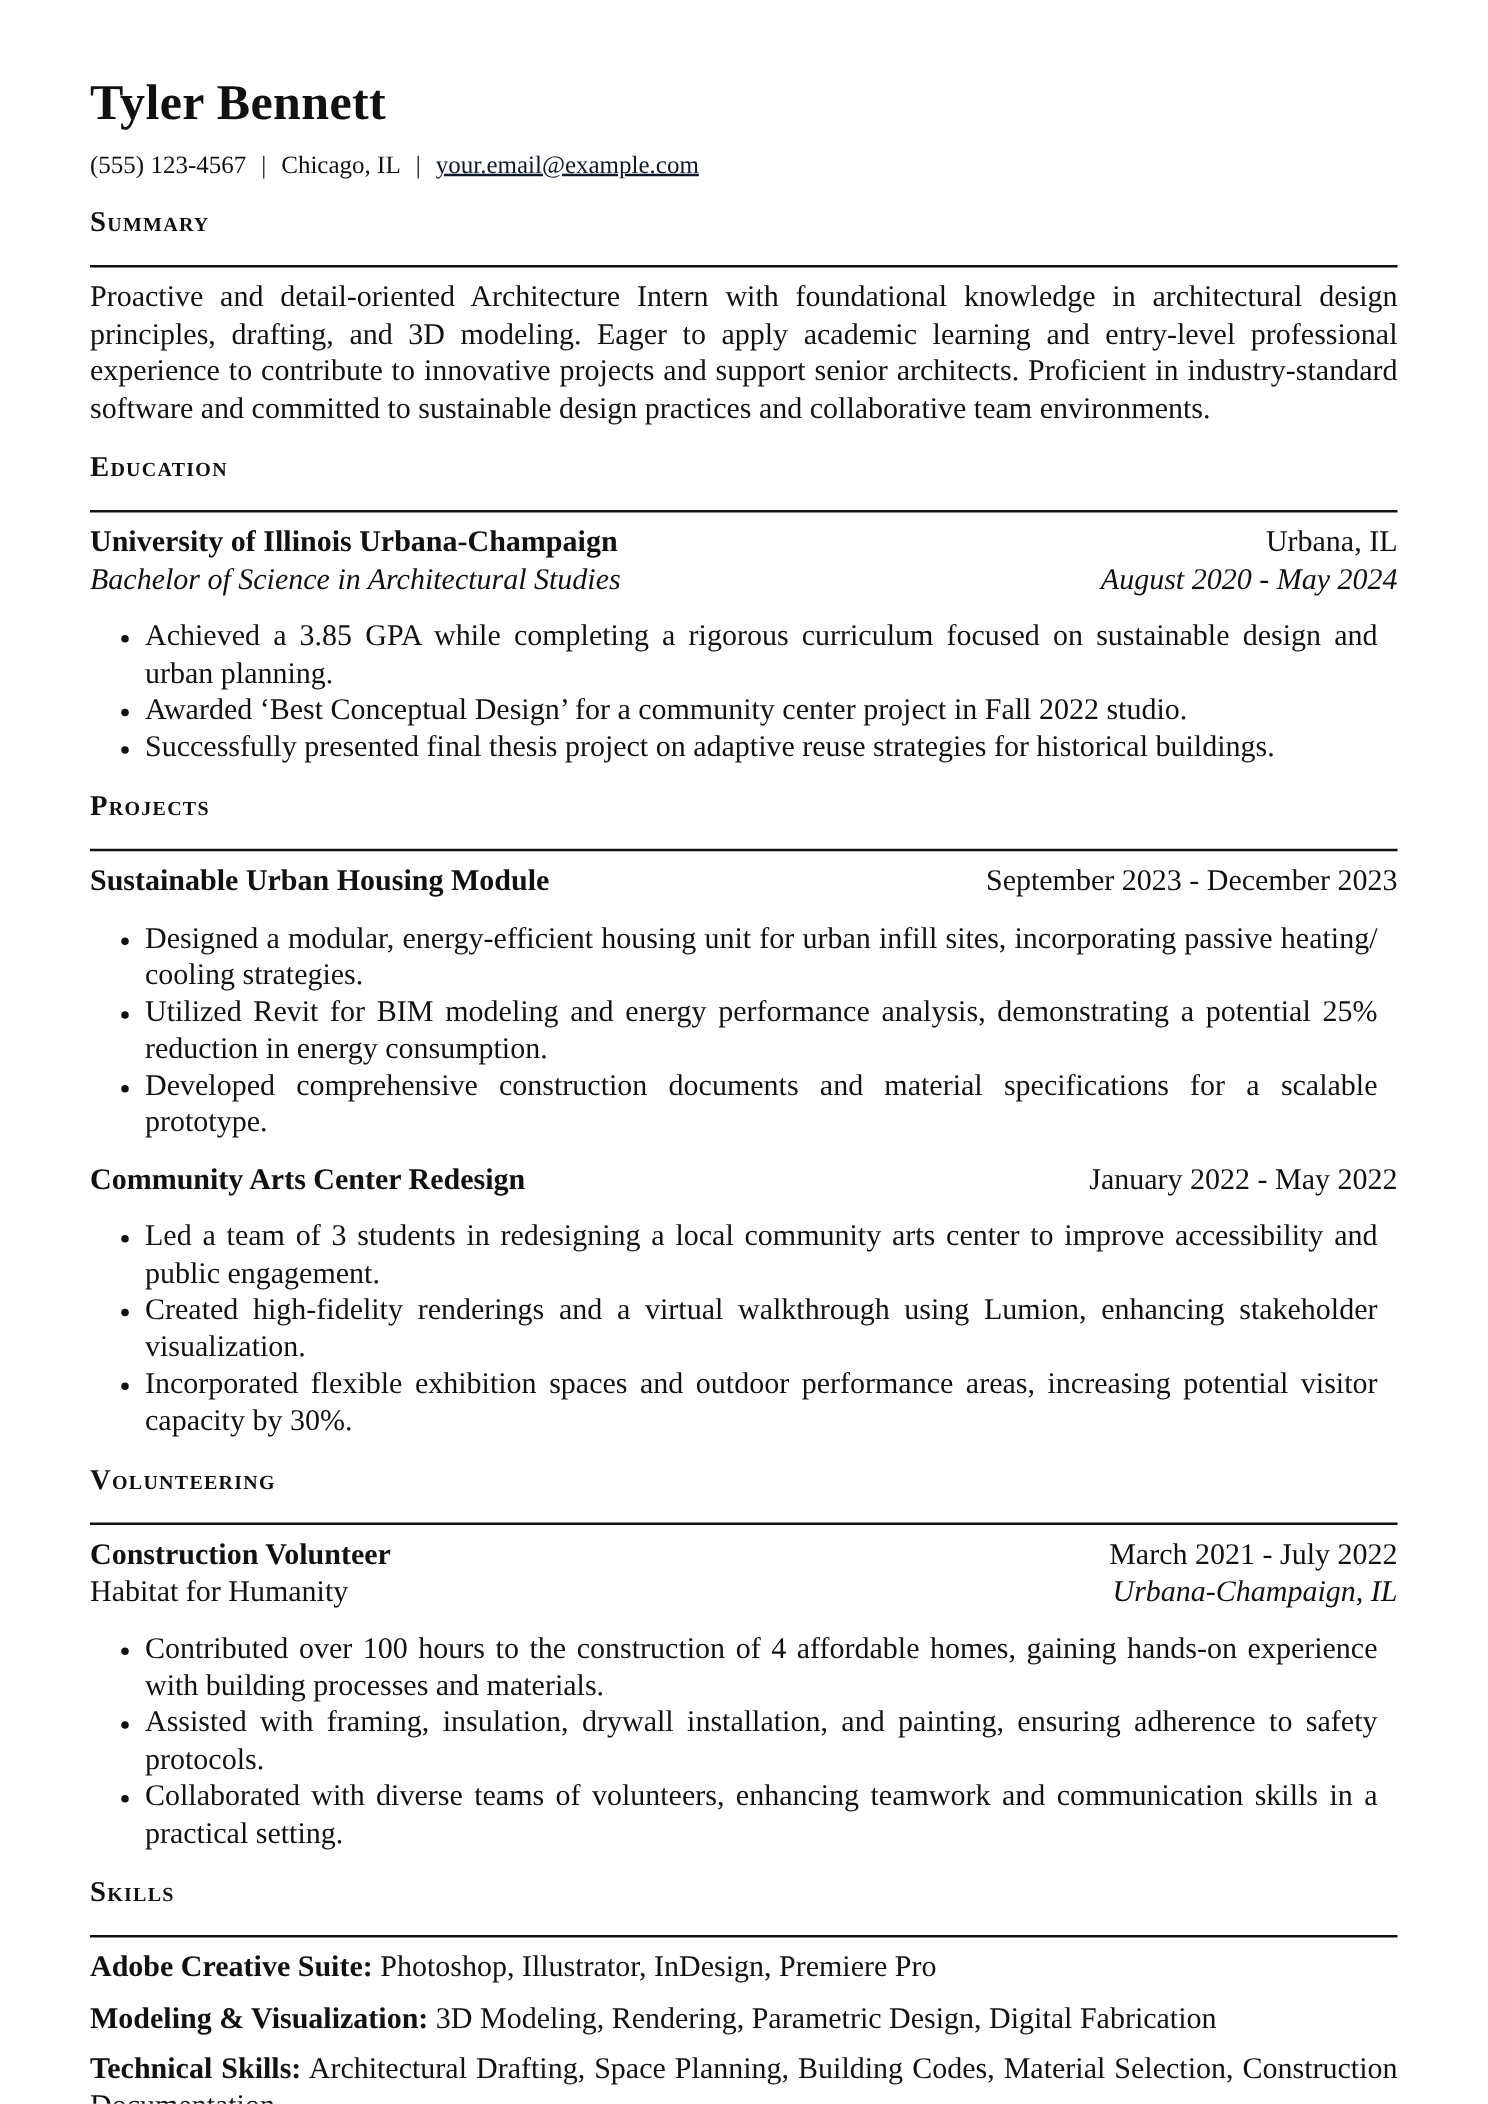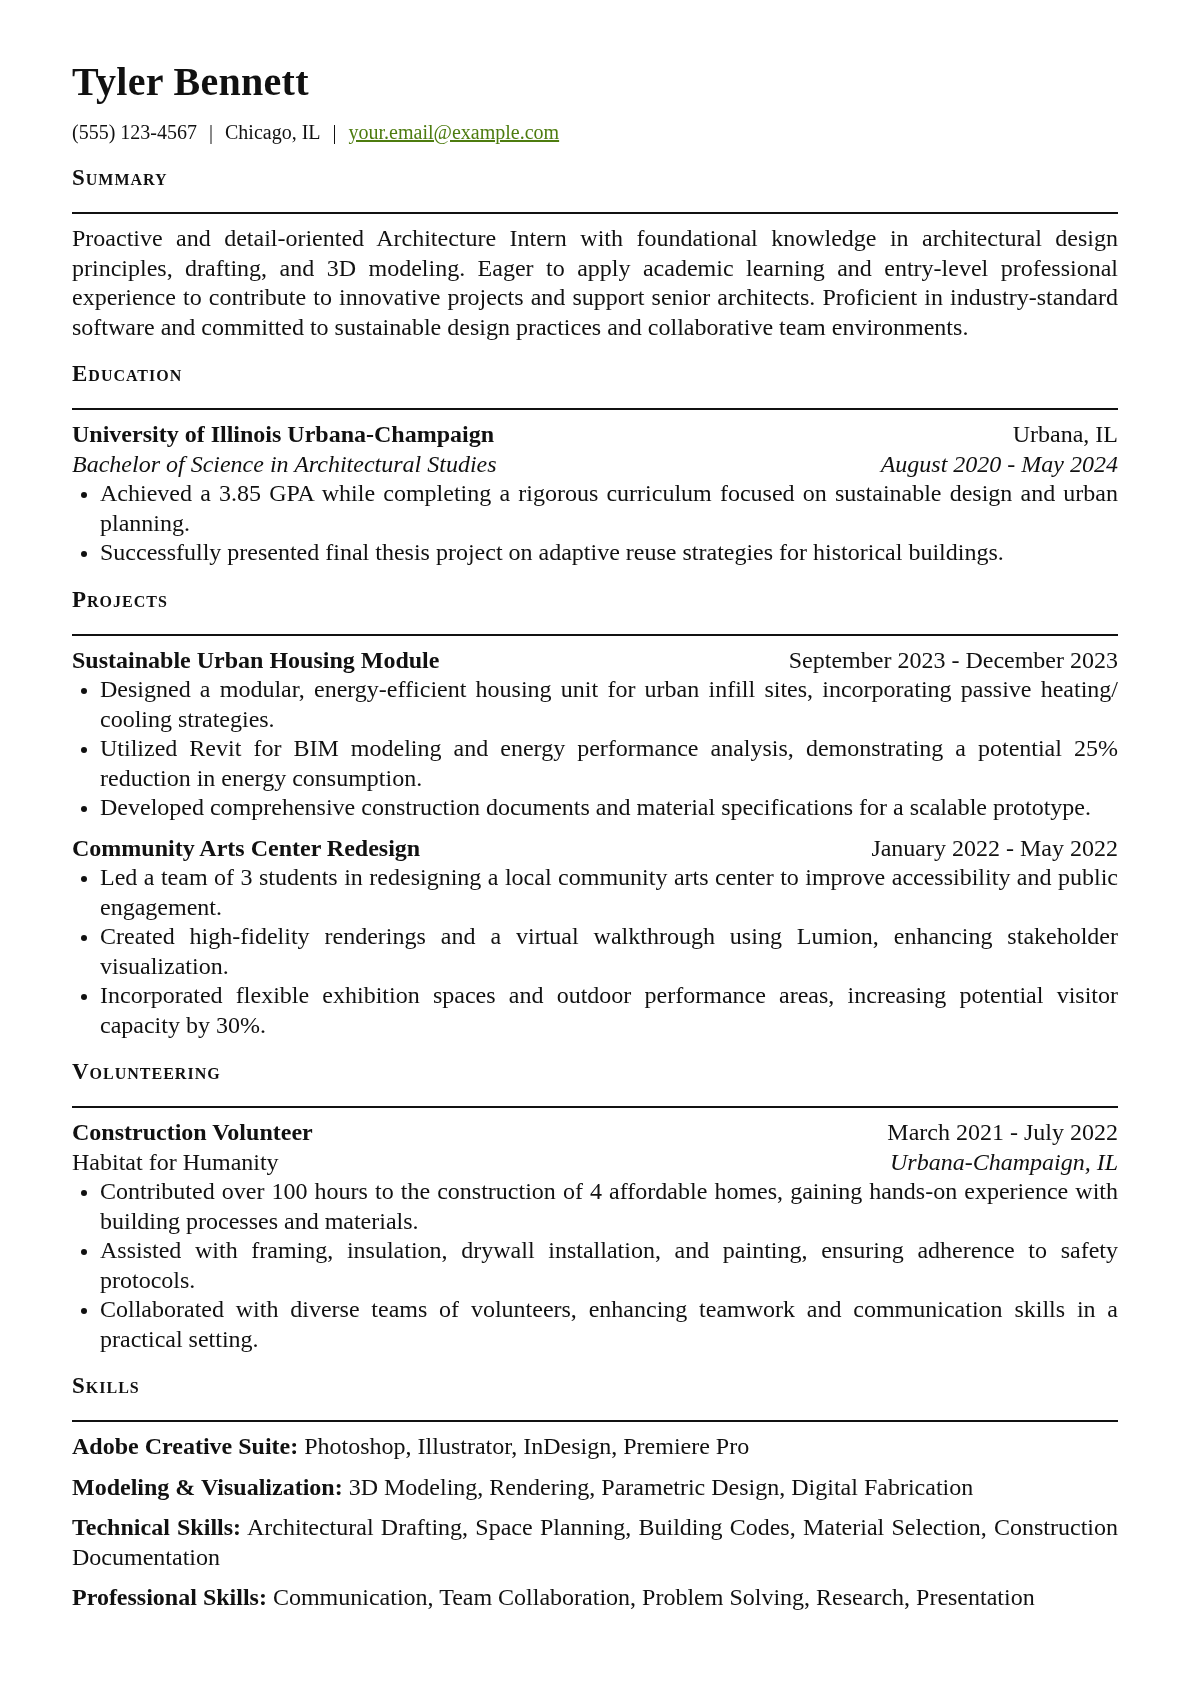--- a/index.html
+++ b/index.html
@@ -8,37 +8,37 @@
     font-family: "Liberation Serif", "DejaVu Serif", serif;
     color: #111111;
   }
   .page { position: relative; padding: 58px 72px 0 72px; width: 1046px; }
   .name {
     font-size: 40px; font-weight: bold; line-height: 48px; margin: 0;
     letter-spacing: 0.3px;
   }
   .contact { font-size: 20px; line-height: 28px; margin-top: 12px; }
   .contact .sep { margin: 0 12px; }
-  .contact .email { text-decoration: underline; color: #4d7c0f; cursor: pointer; }
+  .contact .email { text-decoration: underline; color: #0f172a; cursor: pointer; }
 
   .section { margin-top: 18px; }
   .section-title {
     font-variant: small-caps; font-weight: bold; font-size: 23px;
     line-height: 28px; letter-spacing: 1px; margin: 0;
     padding-bottom: 20px; border-bottom: 2px solid #111;
   }
   .section-body { padding-top: 10px; font-size: 24px; line-height: 29.5px; }
 
   .summary { text-align: justify; hyphens: auto; }
 
   .row { display: flex; justify-content: space-between; align-items: center; }
   .row .left-bold { font-weight: bold; }
   .row .italic { font-style: italic; }
 
-  ul.bullets { list-style: none; margin: 0; padding: 0; }
+  ul.bullets { list-style: none; margin: 16px; padding: 0; }
   ul.bullets li { position: relative; padding-left: 28px; text-align: justify; hyphens: auto; }
   ul.bullets li::before {
     content: ""; position: absolute; left: 9px; top: 13px;
     width: 6px; height: 6px; border-radius: 50%; background: #111;
   }
   .entry + .entry { margin-top: 11px; }
 
   .skill { margin-bottom: 11px; text-align: justify; hyphens: auto; }
   .skill .label { font-weight: bold; }
 </style>
@@ -68,20 +68,21 @@
         <div class="row">
           <span class="left-bold">University of Illinois Urbana-Champaign</span>
           <span>Urbana, IL</span>
         </div>
         <div class="row">
           <span class="italic">Bachelor of Science in Architectural Studies</span>
           <span class="italic">August 2020 - May 2024</span>
         </div>
         <ul class="bullets">
           <li>Achieved a 3.85 GPA while completing a rigorous curriculum focused on sustainable design and urban planning.</li>
+          <li>Awarded ‘Best Conceptual Design’ for a community center project in Fall 2022 studio.</li>
           <li>Successfully presented final thesis project on adaptive reuse strategies for historical buildings.</li>
         </ul>
       </div>
     </div>
   </div>
 
   <div class="section">
     <h2 class="section-title">Projects</h2>
     <div class="section-body">
       <div class="entry">

